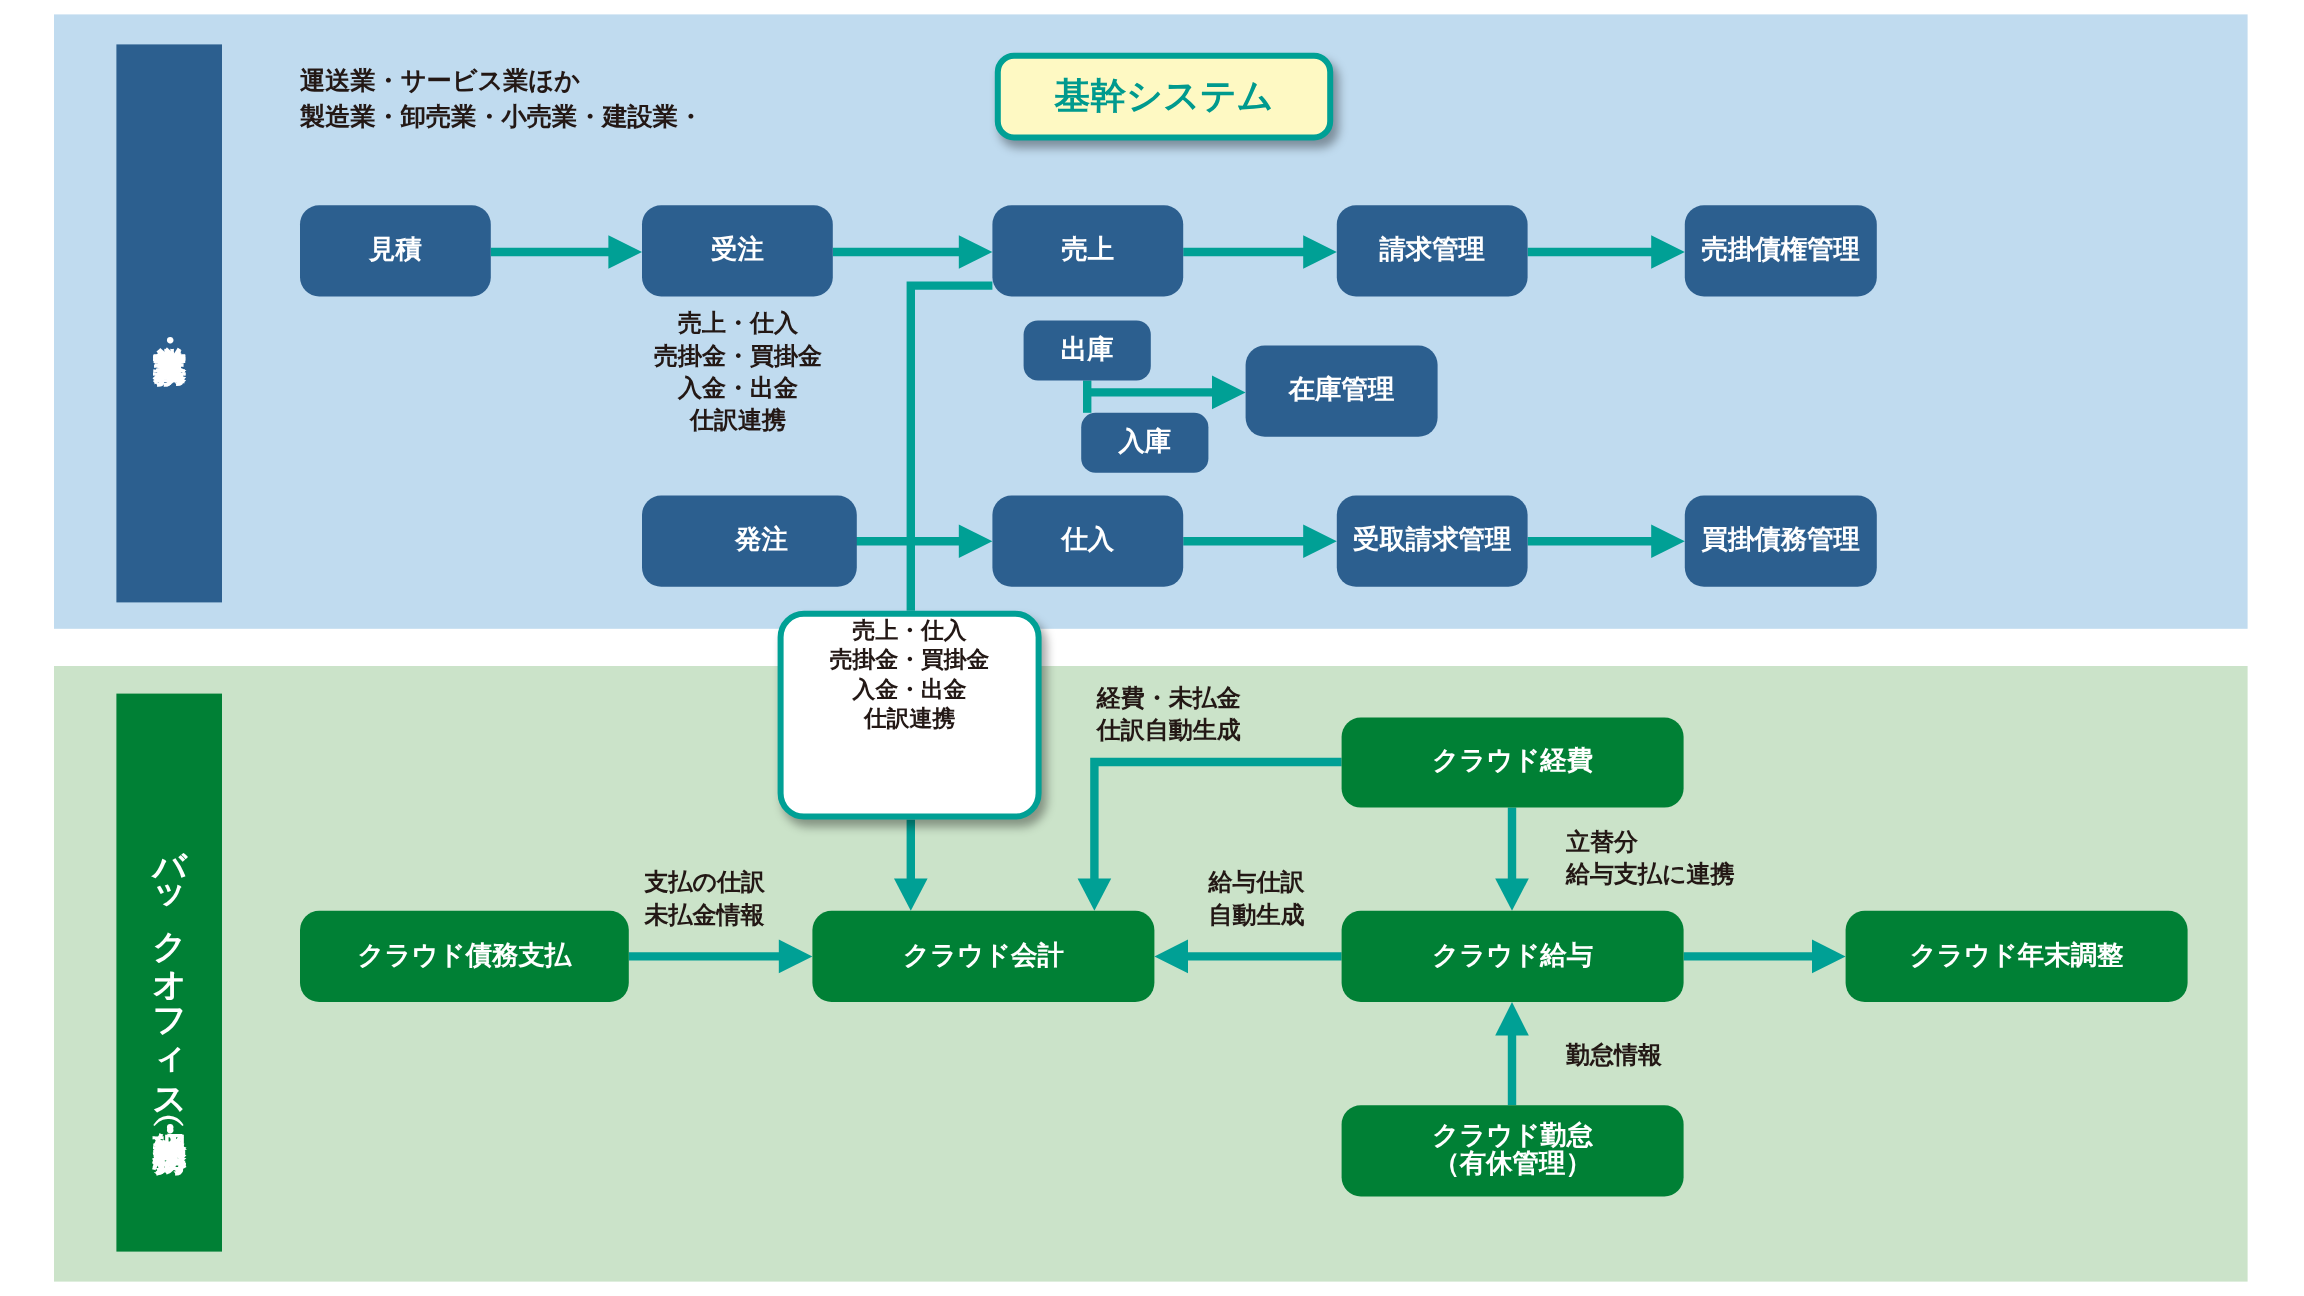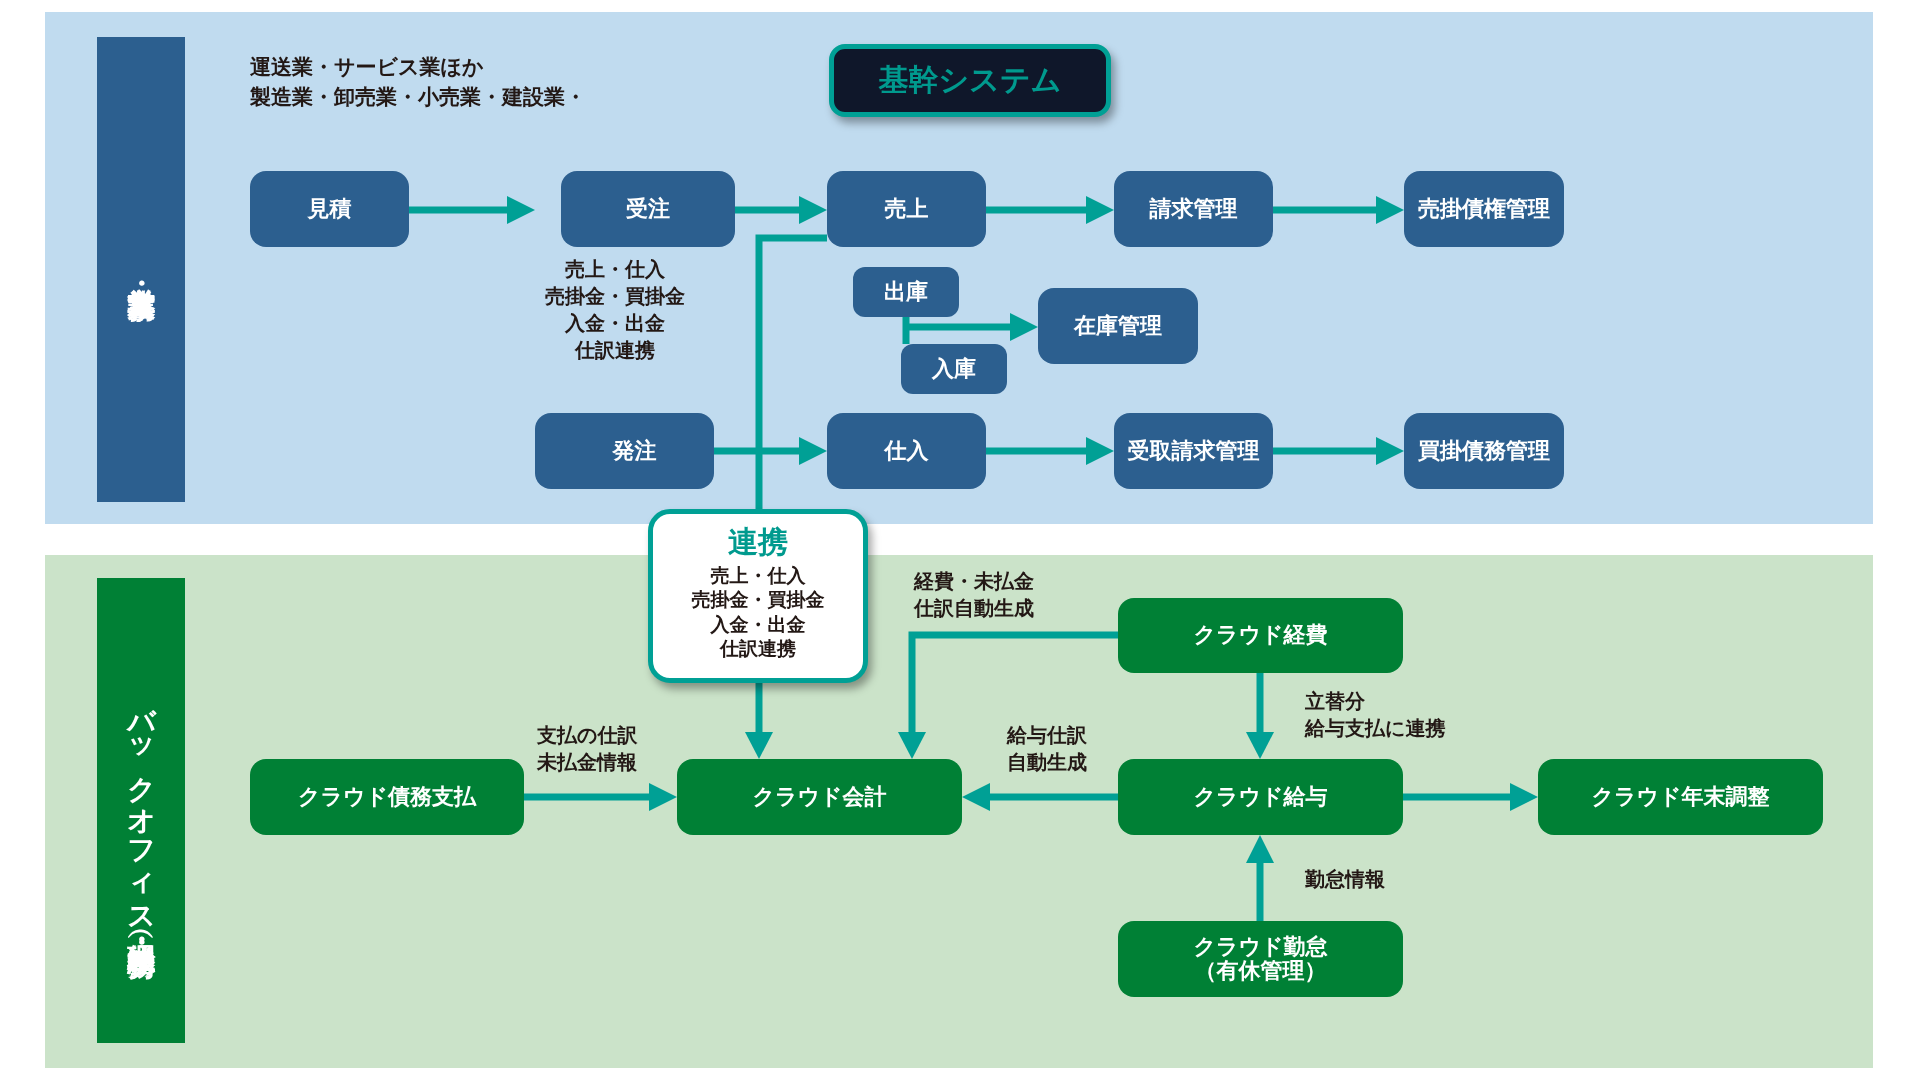--- a/index.html
+++ b/index.html
@@ -13,21 +13,21 @@
   .side-blue{left:97px;top:37px;width:88px;height:465px;background:#2c5f8f;}
   .side-green{left:97px;top:578px;width:88px;height:465px;background:#008035;}
   .box{position:absolute;display:flex;align-items:center;justify-content:center;text-align:left;
        color:#fff;font-weight:bold;font-size:22px;border-radius:16px;line-height:1.1;}
   .bb{background:#2c5f8f;}
   .gb{background:#008035;}
   .note{position:absolute;color:#231815;font-size:20px;line-height:1.35;font-weight:bold;}
   .note.center{text-align:center;}
   .hl{position:absolute;left:250px;top:52px;color:#231815;font-size:21px;line-height:1.45;font-weight:bold;}
   .core{position:absolute;left:829px;top:44px;width:272px;height:63px;border:5px solid #00a095;border-radius:16px;
-        background:#0f172a;display:flex;align-items:center;justify-content:center;color:#009a8e;font-size:30px;font-weight:bold;
+        background:#fef9c3;display:flex;align-items:center;justify-content:center;color:#009a8e;font-size:30px;font-weight:bold;
         box-shadow:4px 6px 8px rgba(0,0,0,0.35);}
   .link{position:absolute;left:648px;top:509px;width:210px;height:164px;border:5px solid #00a095;border-radius:22px;background:#fff;
         box-shadow:4px 6px 8px rgba(0,0,0,0.35);text-align:center;}
   .link-title{color:#009a8e;font-size:30px;font-weight:bold;margin-top:8px;}
   .link-body{color:#231815;font-size:19px;font-weight:bold;line-height:1.28;}
   svg.arrows{position:absolute;left:0;top:0;}
 </style>
 </head>
 <body>
 
@@ -87,21 +87,21 @@
     <polygon points="990,783 962,797 990,811"></polygon>
     <polygon points="1246,732 1260,759 1274,732"></polygon>
     <polygon points="1510,783 1538,797 1510,811"></polygon>
     <polygon points="1246,863 1260,835 1274,863"></polygon>
   </g>
 </svg>
 
 <div class="core">基幹システム</div>
 
 <div class="box bb" style="left:250px;top:171px;width:159px;height:76px;">見積</div>
-<div class="box bb" style="left:535px;top:171px;width:174px;height:76px;margin-left:26px;">受注</div>
+<div class="box bb" style="left:535px;top:171px;width:159px;height:76px;">受注</div>
 <div class="box bb" style="left:827px;top:171px;width:159px;height:76px;">売上</div>
 <div class="box bb" style="left:1114px;top:171px;width:159px;height:76px;">請求管理</div>
 <div class="box bb" style="left:1404px;top:171px;width:160px;height:76px;">売掛債権管理</div>
 
 <div class="box bb" style="left:853px;top:267px;width:106px;height:50px;border-radius:12px;">出庫</div>
 <div class="box bb" style="left:853px;top:344px;width:106px;height:50px;border-radius:12px;margin-left:48px;">入庫</div>
 <div class="box bb" style="left:1038px;top:288px;width:160px;height:76px;">在庫管理</div>
 
 <div class="box bb" style="left:535px;top:413px;width:159px;height:76px;padding-left:20px;">発注</div>
 <div class="box bb" style="left:827px;top:413px;width:159px;height:76px;">仕入</div>
@@ -109,21 +109,20 @@
 <div class="box bb" style="left:1404px;top:413px;width:160px;height:76px;">買掛債務管理</div>
 
 <div class="note center" style="left:525px;top:256px;width:180px;">
   <div>売上・仕入</div>
   <div>売掛金・買掛金</div>
   <div>入金・出金</div>
   <div>仕訳連携</div>
 </div>
 
 <div class="link">
-  <div class="link-title">連携</div>
   <div class="link-body">
     <div>売上・仕入</div>
     <div>売掛金・買掛金</div>
     <div>入金・出金</div>
     <div>仕訳連携</div>
   </div>
 </div>
 
 <div class="box gb" style="left:250px;top:759px;width:274px;height:76px;">クラウド債務支払</div>
 <div class="box gb" style="left:677px;top:759px;width:285px;height:76px;">クラウド会計</div>

